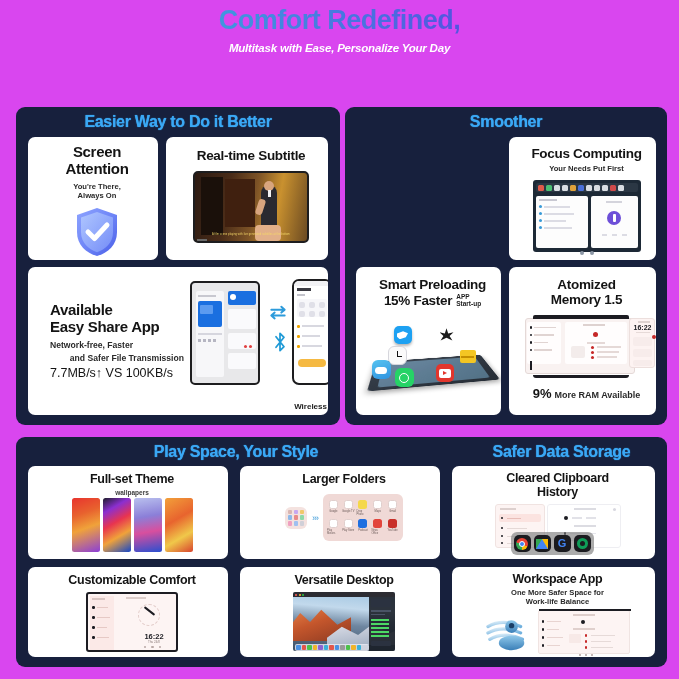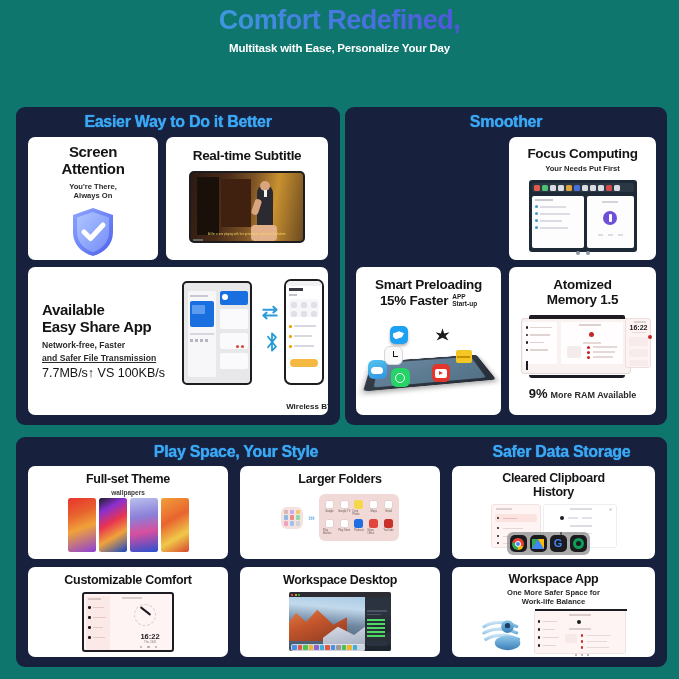--- a/index.html
+++ b/index.html
@@ -2,39 +2,39 @@
 <html><head>
 <meta charset="utf-8">
 <style>
   * { box-sizing: border-box; margin: 0; padding: 0; }
   html, body {
     width: 679px; height: 679px;
     background: #000000;
     font-family: "Liberation Sans", sans-serif;
     overflow: hidden;
   }
-  .page { position: relative; width: 679px; height: 679px; background: #0f766e; }
+  .page { position: relative; width: 679px; height: 679px; background: #d946ef; }
 
   
   .header { padding-top: 6px; text-align: center; }
   .title-line {
     font-weight: bold;
     letter-spacing: -0.5px;
     line-height: 1.08;
     background: linear-gradient(90deg,#35cfc0 0%, #3d9ede 28%, #4a6fe0 55%, #5a3fe0 78%, #6d16e8 100%);
     -webkit-background-clip: text;
     background-clip: text;
     color: transparent;
     -webkit-text-fill-color: transparent;
   }
   .title-1 { font-size: 27px; }
   .title-2 { font-size: 27px; }
   .subtitle {
     color: #ffffff; font-size: 11.5px; font-weight: bold;
-    margin-top: 7px; letter-spacing: -0.2px;
+    margin-top: 7px; letter-spacing: -0.2px; font-style: italic;
   }
 
   
   .panel {
     position: absolute;
     background: #17203d;
     border-radius: 9px;
   }
   .section-head {
     text-align: center;
@@ -46,20 +46,21 @@
     text-shadow: 0 0 1px #3aa8f5;
   }
   .card {
     background: #ffffff;
     border-radius: 7px;
     position: relative;
     overflow: hidden;
     display: flex;
     flex-direction: column;
     align-items: center;
+    padding-left: 8px;
   }
   .card-title {
     font-weight: bold;
     color: #141414;
     text-align: center;
     line-height: 1.12;
     letter-spacing: -0.3px;
   }
   .card-sub {
     font-weight: bold;
@@ -166,21 +167,21 @@
         </div>
         <div style="position:absolute;left:2px;bottom:-0.5px;width:10px;height:3px;background:#6a6a6a;"></div>
       </div>
     </div>
 
     <div class="card" style="position:absolute;left:12px;top:160px;width:300px;height:148px;flex-direction:row;align-items:stretch;">
       <div class="colflex" style="justify-content:center;padding-left:14px;width:148px;">
         <div class="card-title t16" style="text-align:left;">Available</div>
         <div class="card-title t16" style="text-align:left;">Easy Share App</div>
         <div class="card-sub s9" style="text-align:left;margin-top:5px;">Network-free, Faster</div>
-        <div class="card-sub s9" style="text-align:left;margin-top:2px;text-decoration:underline;">and Safer File Transmission</div>
+        <div class="card-sub s9" style="text-align:right;margin-top:2px;">and Safer File Transmission</div>
         <div style="font-size:12.5px;color:#141414;text-align:left;margin-top:3px;">7.7MB/s↑ VS 100KB/s</div>
       </div>
 
       <div style="position:relative;flex:1;">
 
         <div class="tablet-frame" style="position:absolute;left:6px;top:14px;width:70px;height:104px;background:#e8e8ea;">
           <div style="position:absolute;left:4px;top:8px;width:28px;height:86px;background:#f7f7f9;border-radius:2px;"></div>
           <div style="position:absolute;left:6px;top:12px;width:18px;height:2px;background:#c8c8d0;"></div>
           <div style="position:absolute;left:6px;top:18px;width:24px;height:26px;background:#1a6fe0;border-radius:2px;"></div>
           <div style="position:absolute;left:8px;top:22px;width:13px;height:9px;background:#5b9bf0;border-radius:1px;"></div>
@@ -532,21 +533,21 @@
           <div style="position:absolute;left:56px;bottom:2px;display:flex;gap:5px;">
             <span style="width:2.4px;height:2.4px;border-radius:50%;background:#b8a8a6;"></span>
             <span style="width:2.4px;height:2.4px;border-radius:50%;background:#b8a8a6;"></span>
             <span style="width:2.4px;height:2.4px;border-radius:50%;background:#b8a8a6;"></span>
           </div>
         </div>
       </div>
     </div>
 
     <div class="card" style="position:absolute;left:224px;top:130px;width:200px;height:90px;padding-top:6px;">
-      <div class="card-title t13">Workspace Desktop</div>
+      <div class="card-title t13">Versatile Desktop</div>
       <div style="position:relative;width:102px;height:59px;margin-top:5px;border-radius:2px;overflow:hidden;">
         <div style="position:absolute;inset:0;background:linear-gradient(185deg,#9dc3e0 0%,#c2d9ec 30%,#6e86a0 55%,#3d4f63 100%);"></div>
         <div class="macbar" style="position:absolute;left:0;top:0;width:100%;">
           <i style="background:#ff5f56;"></i>
             <i style="background:#ffbd2e;"></i>
             <i style="background:#27c93f;"></i>
         </div>
         <div style="position:absolute;left:-4px;bottom:10px;width:62px;height:34px;background:linear-gradient(160deg,#e8844a 0%,#c4562c 45%,#8c3a22 100%);clip-path:polygon(0 60%,18% 18%,34% 44%,52% 8%,78% 52%,100% 30%,100% 100%,0 100%);"></div>
         <div style="position:absolute;left:34px;bottom:6px;width:74px;height:26px;background:linear-gradient(170deg,#e8e8f0,#9aa8bc);clip-path:polygon(0 72%,20% 30%,42% 62%,62% 18%,84% 56%,100% 36%,100% 100%,0 100%);"></div>
         <div style="position:absolute;right:0;top:5px;width:26px;height:54px;background:rgba(24,28,36,.88);padding:2px;">

